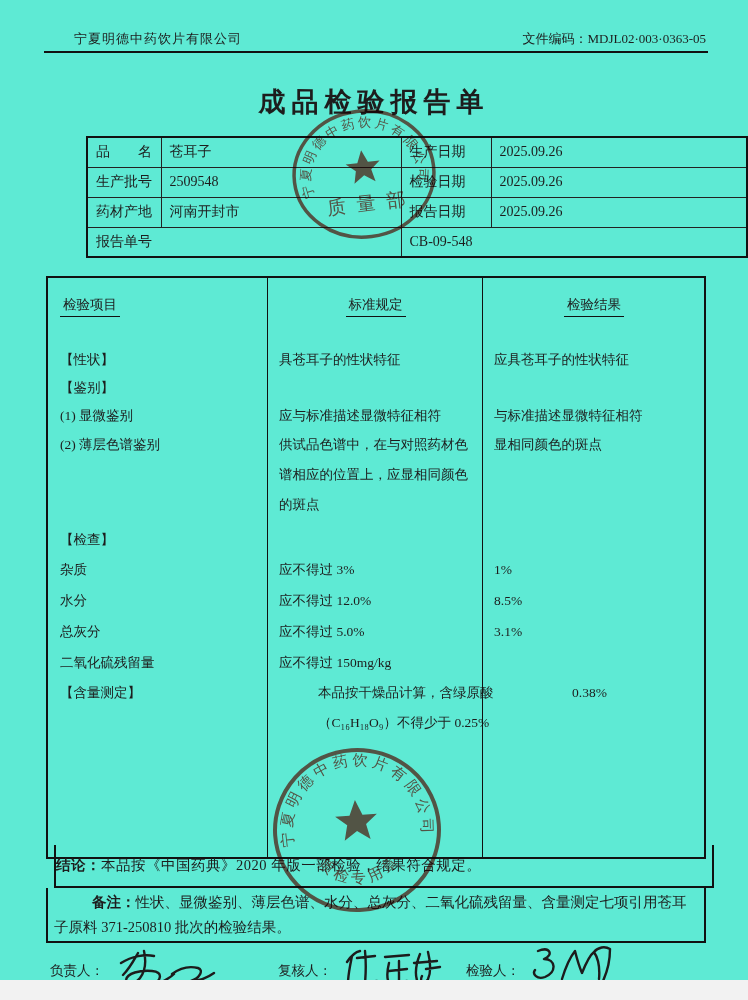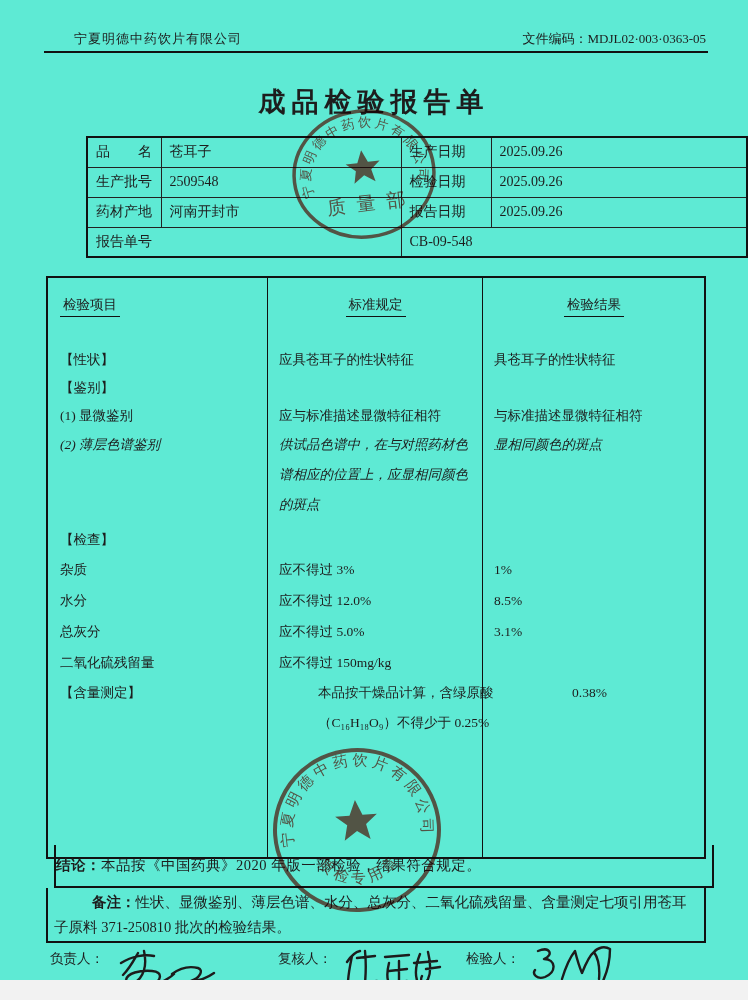--- a/index.html
+++ b/index.html
@@ -37,38 +37,38 @@
   .vline.v1 { left:219px; } .vline.v2 { left:434px; }
   .drow { display:grid; grid-template-columns:219px 215px 222px; align-items:start; }
   .drow > div { padding-left:12px; padding-right:10px; }
   .dhead { padding-top:10px; height:46px; align-items:center; }
   .dhead .hd { display:inline-block; border-bottom:1px solid #111; padding:0 3px 2px; }
   .dhead .c { text-align:center; }
   .sp22 { height:22px; }
   .h28 { height:28px; line-height:28px; }
   .h31 { height:31px; line-height:31px; }
   .multi > div { line-height:30px; }
-  .r-tlc { min-height:96px;font-style:italic; }
+  .r-tlc { min-height:96px; }
   .r-assay { min-height:60px;gap:39px; }
   
   .concl {
     position:absolute; left:54px; top:845px; width:660px; height:43px;
     border:2px solid #111; border-top:none;
     display:flex; align-items:center; justify-content:flex-start;
     font-size:14.5px; letter-spacing:0.5px;
   }
   .remark {
     position:absolute; left:46px; top:888px; width:660px; height:55px;
     border:2px solid #111; border-top:none;
     font-size:14.5px; line-height:25px; padding:2px 8px 0 6px; text-indent:38px;
   }
   b.lbl { font-weight:bold; }
   
   .signs { position:absolute; left:46px; top:942px; width:680px; height:58px; font-size:13.5px; }
-  .signs .slabel { position:absolute; top:8px; }
+  .signs .slabel { position:absolute; top:20px; }
   .signs svg { position:absolute; }
   .sig-stroke { fill:none; stroke:#1c1c1c; stroke-width:2.4; stroke-linecap:round; stroke-linejoin:round; }
   
   .stamp { position:absolute; mix-blend-mode:multiply; opacity:0.82; pointer-events:none; }
   .stamp1 { left:288px; top:106px; }
   .stamp2 { left:268px; top:742px; }
   .stamp-stroke { stroke:var(--stamp-color,#d6372d); fill:none; }
   .stamp-fill { fill:var(--stamp-color,#d6372d); }
   .stamp text, .stamp textPath {
     fill:var(--stamp-color,#d6372d);
@@ -125,22 +125,22 @@
 
     <div class="drow dhead">
       <div><span class="hd">检验项目</span></div>
       <div class="c"><span class="hd">标准规定</span></div>
       <div class="c"><span class="hd">检验结果</span></div>
     </div>
     <div class="sp22"></div>
 
     <div class="drow h28">
       <div>【性状】</div>
+      <div>具苍耳子的性状特征</div>
       <div>应具苍耳子的性状特征</div>
-      <div>具苍耳子的性状特征</div>
     </div>
     <div class="drow h28">
       <div>【鉴别】</div>
       <div></div>
       <div></div>
     </div>
     <div class="drow h28">
       <div>(1) 显微鉴别</div>
       <div>应与标准描述显微特征相符</div>
       <div>与标准描述显微特征相符</div>

